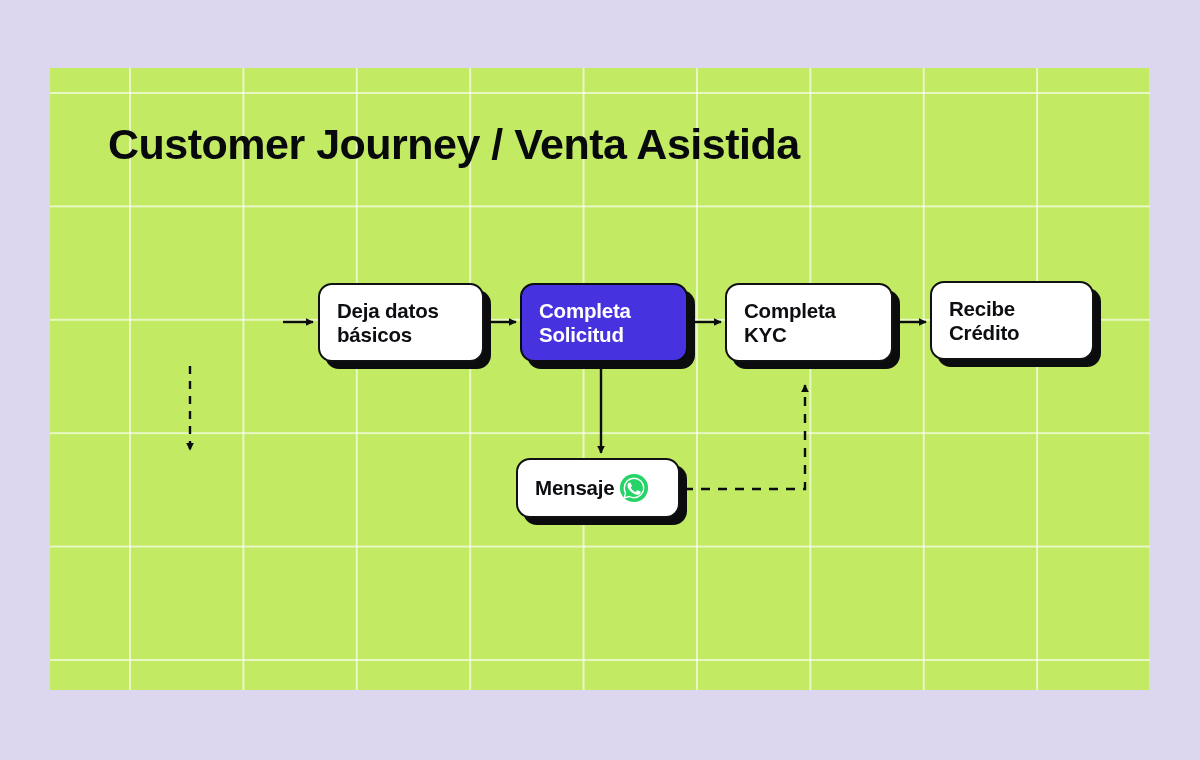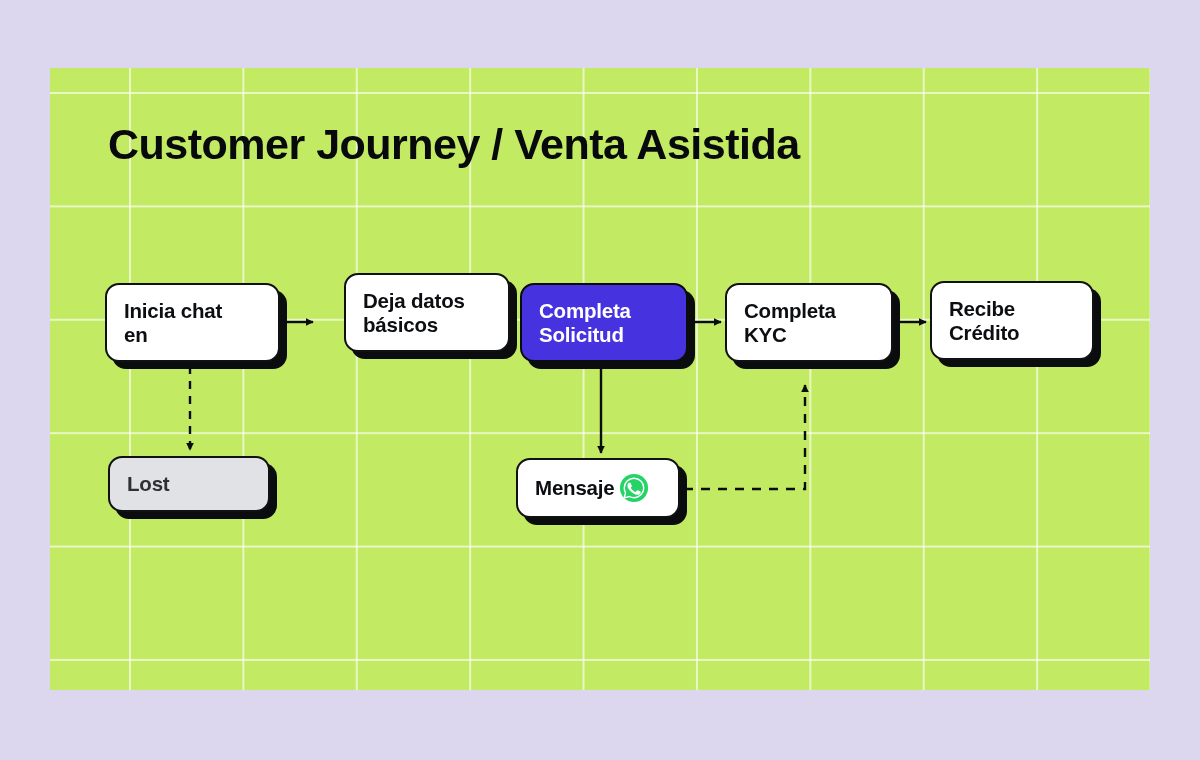--- a/index.html
+++ b/index.html
@@ -130,48 +130,41 @@
 
     <g>
       <line x1="601" y1="368" x2="601" y2="453" stroke="#0b0c0e" stroke-width="2.4" marker-end="url(#ah)"></line>
     </g>
 
     <g>
       <path d="M684,489 L805,489 L805,385" fill="none" stroke="#0b0c0e" stroke-width="2.4" stroke-dasharray="9 8" marker-end="url(#ah)"></path>
     </g>
   </svg>
 
-  <div class="node" style="left:105px; top:283px; width:175px; height:79px;">
-    <span class="label">Inicia chat
-en</span>
-  </div>
 
-  <div class="node" style="left:318px; top:273px; width:166px; height:79px;margin-left:26px;">
+  <div class="node" style="left:318px; top:283px; width:166px; height:79px;">
     <span class="label">Deja datos
 básicos</span>
   </div>
 
   <div class="node active" style="left:520px; top:283px; width:168px; height:79px;">
     <span class="label">Completa
 Solicitud</span>
   </div>
 
   <div class="node" style="left:725px; top:283px; width:168px; height:79px;">
     <span class="label">Completa
 KYC</span>
   </div>
 
   <div class="node" style="left:930px; top:281px; width:164px; height:79px;">
     <span class="label">Recibe
 Crédito</span>
   </div>
 
-  <div class="node muted" style="left:108px; top:456px; width:162px; height:56px;">
-    <span class="label">Lost</span>
-  </div>
 
   <div class="node with-icon" style="left:516px; top:458px; width:164px; height:60px;">
     <span class="label">Mensaje</span>
     <svg class="wa-icon" viewBox="0 0 32 32">
       <circle cx="16" cy="16" r="15" fill="#25d366"></circle>
       <path d="M16 5.6c-5.7 0-10.4 4.65-10.4 10.36 0 1.83.48 3.6 1.4 5.18L5.5 26.5l5.52-1.44a10.4 10.4 0 0 0 4.98 1.27h.01c5.72 0 10.38-4.65 10.38-10.37C26.39 10.25 21.72 5.6 16 5.6z" fill="#25d366" stroke="#ffffff" stroke-width="1.5" stroke-linejoin="round"></path>
       <path d="M12.6 10.9c-.26-.58-.53-.59-.78-.6l-.66-.01c-.23 0-.6.09-.92.43-.32.34-1.21 1.18-1.21 2.88s1.24 3.34 1.41 3.57c.17.23 2.4 3.84 5.92 5.23 2.93 1.15 3.52.92 4.16.86.64-.06 2.06-.84 2.35-1.65.29-.81.29-1.5.2-1.65-.08-.14-.31-.23-.66-.4-.34-.17-2.06-1.02-2.38-1.13-.32-.12-.55-.17-.78.17-.23.34-.89 1.13-1.1 1.36-.2.23-.4.26-.75.09-.34-.17-1.46-.54-2.78-1.72-1.03-.92-1.72-2.05-1.92-2.39-.2-.35-.02-.53.15-.7.16-.15.34-.4.52-.6.17-.2.23-.34.34-.57.12-.23.06-.43-.03-.6-.08-.17-.76-1.88-1.08-2.57z" fill="#ffffff"></path>
     </svg>
   </div>
 

